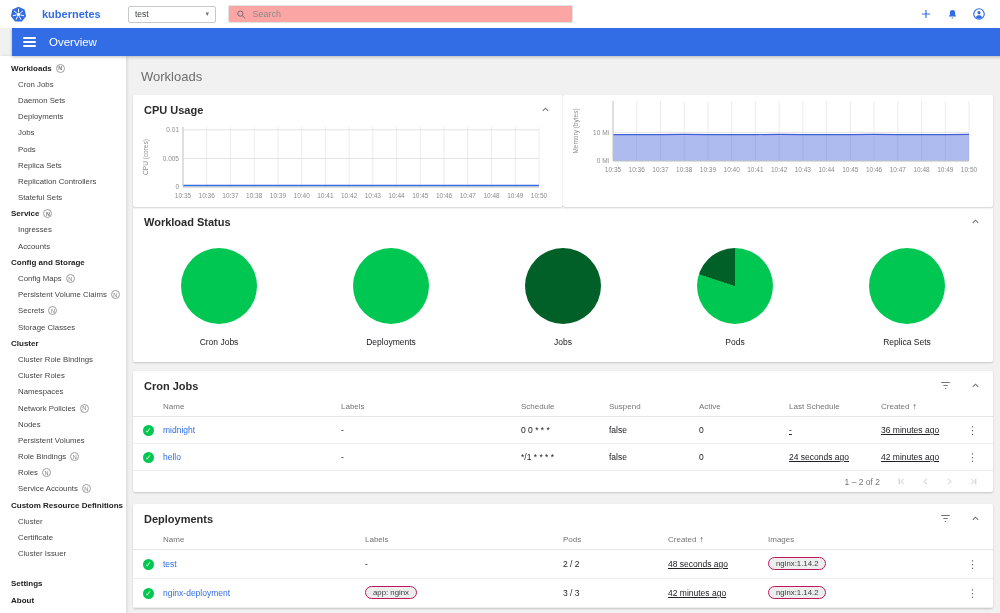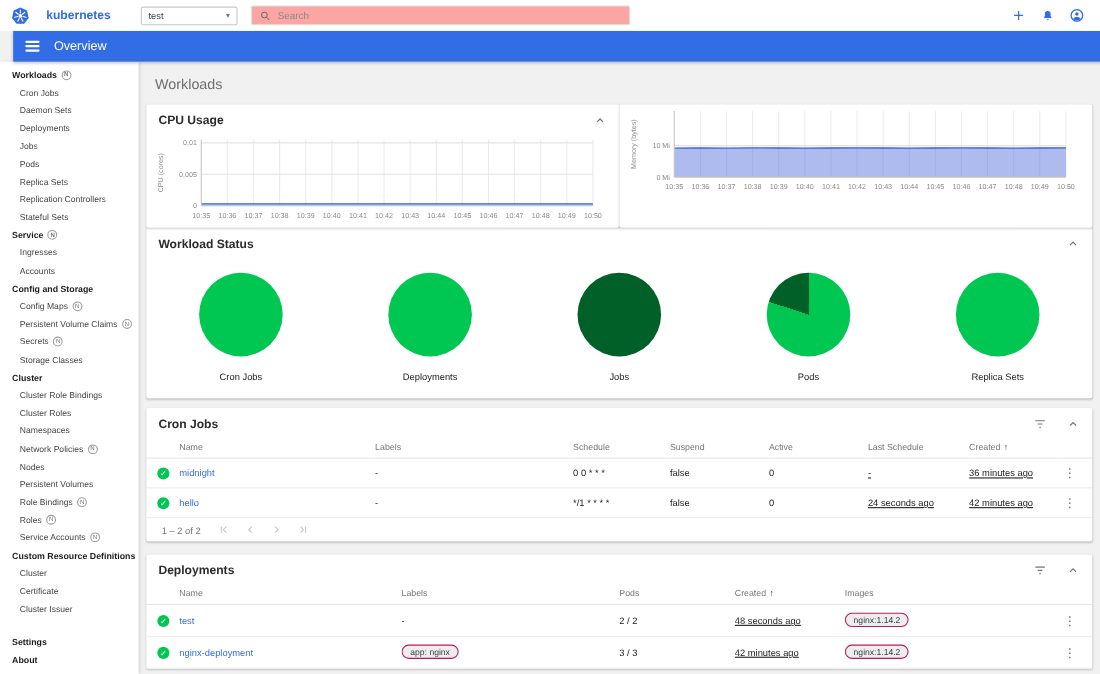--- a/index.html
+++ b/index.html
@@ -56,21 +56,21 @@
   .dep-card{margin-top:12px}
   table{width:100%;border-collapse:collapse;table-layout:fixed}
   th{font-size:8px;color:#757575;font-weight:normal;text-align:left;padding:5px 4px 5px 0;border-bottom:1px solid #e6e6e6;white-space:nowrap;cursor:pointer}
   td{font-size:8.5px;color:#202124;padding:6.5px 4px 6.5px 0;border-bottom:1px solid #ededed;overflow:hidden;white-space:nowrap}
   .check{display:inline-flex;width:11px;height:11px;border-radius:50%;background:var(--success);color:#fff;font-size:7.5px;align-items:center;justify-content:center;margin-left:10px}
   .link{color:var(--link);text-decoration:none;cursor:pointer}
   .tip{text-decoration:underline}
   .kebab{color:#616161;font-size:11px;cursor:pointer;padding:0 4px}
   .chip{display:inline-block;background:#ededed;border:1px solid #be185d;border-radius:9px;padding:1px 7px;font-size:7.8px;color:#3c4043;max-width:100%;overflow:hidden}
   .sort{color:#424242;font-size:8px;margin-left:3px}
-  .pagination{display:flex;align-items:center;gap:16px;padding:5px 14px;font-size:8.5px;color:#757575}
+  .pagination{display:flex;align-items:center;justify-content:flex-end;gap:16px;padding:5px 14px;font-size:8.5px;color:#757575}
   .pgnav{display:flex;align-items:center;gap:13px}
   .pgnav svg{cursor:pointer}
 </style>
 </head>
 <body>
 
 <header class="topbar">
   <div class="brand">
     <svg width="17" height="17" viewBox="0 0 24 24">
       <polygon points="12,1 3.4,5.1 1.3,14.5 7.2,21.9 16.8,21.9 22.7,14.5 20.6,5.1" fill="#326ce5"></polygon>

